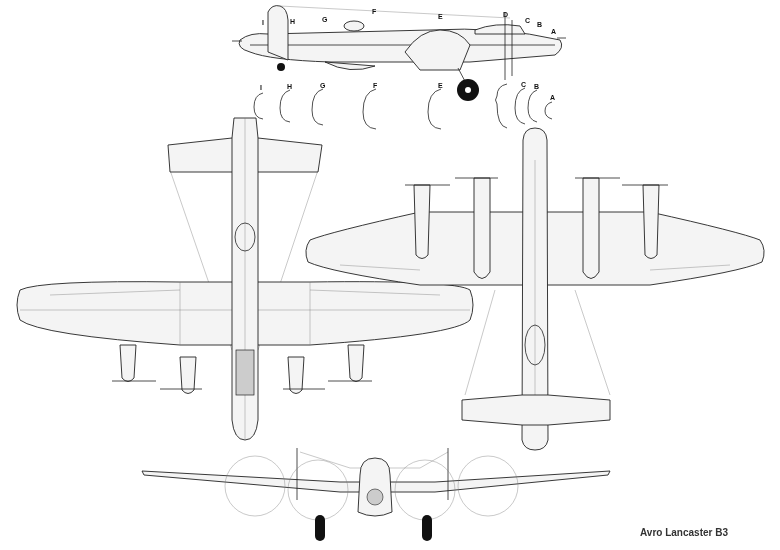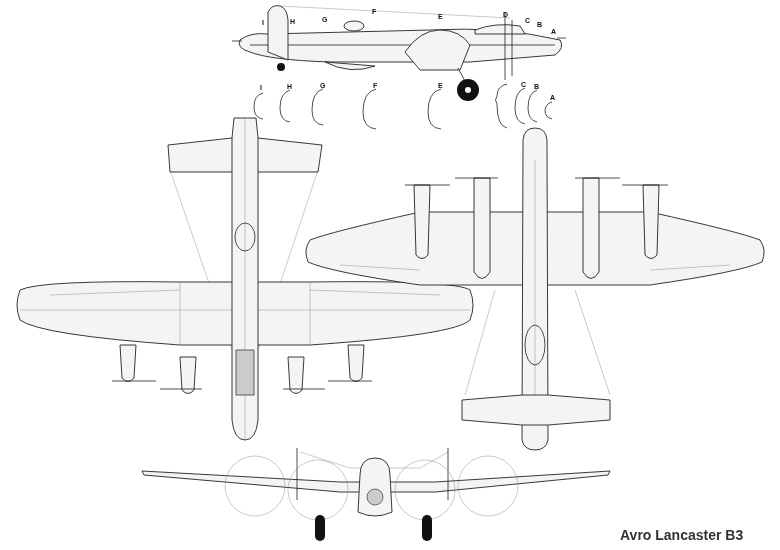--- a/index.html
+++ b/index.html
@@ -3,21 +3,21 @@
 <meta charset="utf-8">
 <style>
   html, body { margin: 0; padding: 0; background: #ffffff; }
   body { width: 780px; height: 550px; position: relative; overflow: hidden;
          font-family: "Liberation Sans", sans-serif; }
   svg { position: absolute; left: 0; top: 0; }
   .ln { fill: none; stroke: #222; stroke-width: 0.8; }
   .lt { fill: none; stroke: #777; stroke-width: 0.4; }
   .wing { fill: #f4f4f4; stroke: #222; stroke-width: 0.9; }
   .lbl { font-size: 7px; font-weight: bold; fill: #111; font-family: "Liberation Sans", sans-serif; }
-  .title { position: absolute; left: 620px; top: 527px; font-size: 14px; font-weight: bold; color: #333; white-space: nowrap; }
+  .title { position: absolute; left: 640px; top: 527px; font-size: 10px; font-weight: bold; color: #333; white-space: nowrap; }
 </style>
 </head>
 <body>
 
 <svg width="780" height="550" viewBox="0 0 780 550">
 
   <g>
     <path class="wing" d="M240,40 Q250,32 268,34 L430,30 Q500,26 560,40 Q565,48 555,55 L470,62 L330,62 Q270,60 250,52 Q236,48 240,40 Z"></path>
     <line class="ln" x1="250" y1="45" x2="555" y2="45"></line>
 

